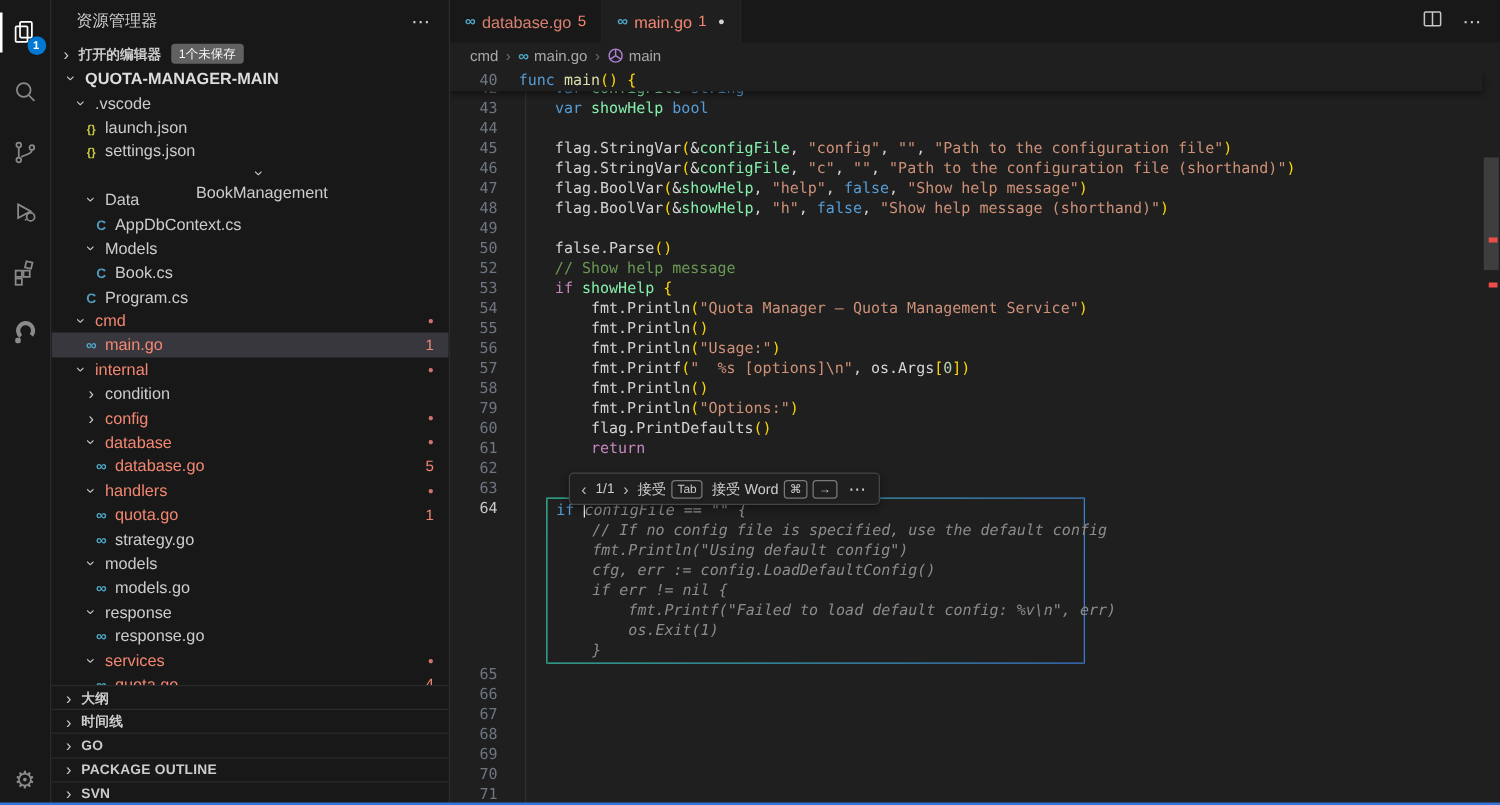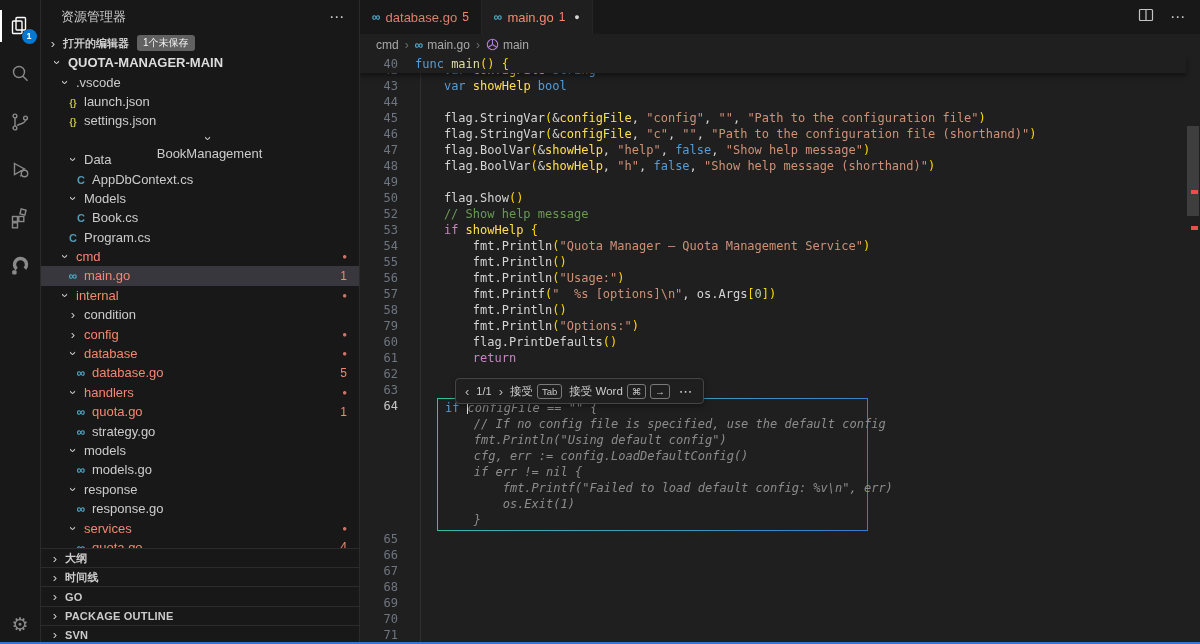--- a/index.html
+++ b/index.html
@@ -62,21 +62,21 @@
 
   
   .code-region { position:absolute; left:0; top:56px; right:0; bottom:0; overflow:hidden; }
   .indent-guide { position:absolute; left:60px; top:17px; bottom:0; width:1px; background:#2f2f2f; }
   .code-flow { position:relative; padding-top:6px; }
   .crow { display:flex; height:16px; }
   .gnum { flex:none; width:55px; text-align:right; padding-right:17px; color:#6e7681; font:12px/16px "DejaVu Sans Mono",monospace; }
   .gnum.cur { color:#c8c8c8; }
   .ctext,.bpre { margin:0; white-space:pre; font:12px/16px "DejaVu Sans Mono",monospace; color:#d4d4d4; }
   .tk-k{color:#569cd6} .tk-c{color:#c586c0} .tk-s{color:#ce9178} .tk-nu{color:#b5cea8}
-  .tk-m{color:#6a9955} .tk-v{color:#fde047} .tk-d{color:#d4d4d4} .tk-f{color:#dcdcaa} .tk-b{color:#ffd700}
+  .tk-m{color:#6a9955} .tk-v{color:#86efac} .tk-d{color:#d4d4d4} .tk-f{color:#dcdcaa} .tk-b{color:#ffd700}
   .tk-g{color:#8c8c8c; font-style:italic;}
   .cursor { display:inline-block; width:1.5px; height:13px; background:#e8e8e8; vertical-align:-2px; margin-right:-.5px; }
   .ghost-wrap { display:flex; }
   .ghost-box { margin-left:22px; width:431px; border:1px solid; border-image:linear-gradient(110deg,#35c2a0,#3b79d0) 1; padding:1px 0 2px 0; }
   .ghost-box .bpre { margin-left:-22px; }
   .sticky { position:absolute; left:0; top:0; right:14px; height:17px; background:#1f1f1f; display:flex; z-index:5; box-shadow:0 3px 5px rgba(0,0,0,.45); }
   .suggest-toolbar { position:absolute; left:95px; top:322px; height:26px; display:flex; align-items:center; gap:7px; background:#1f1f1f; border:1px solid #454545; border-radius:4px; padding:0 9px; z-index:6; color:#cccccc; font-size:11.5px; box-shadow:0 2px 6px rgba(0,0,0,.4); }
   .st-arrow { color:#b6b6b6; font-size:13px; cursor:pointer; }
   .st-pager { font-size:11px; color:#cccccc; }
   .key { border:1px solid #7a7a7a; border-radius:3px; padding:0 4px; font-size:9.5px; line-height:13px; color:#c8c8c8; }
@@ -368,21 +368,21 @@
           <div class="crow">
             <span class="gnum">48</span>
             <pre class="ctext"><span class="tk-d">    flag.BoolVar</span><span class="tk-b">(</span><span class="tk-d">&amp;</span><span class="tk-v">showHelp</span><span class="tk-d">, </span><span class="tk-s">"h"</span><span class="tk-d">, </span><span class="tk-k">false</span><span class="tk-d">, </span><span class="tk-s">"Show help message (shorthand)"</span><span class="tk-b">)</span></pre>
           </div>
           <div class="crow">
             <span class="gnum">49</span>
             <pre class="ctext"></pre>
           </div>
           <div class="crow">
             <span class="gnum">50</span>
-            <pre class="ctext"><span class="tk-d">    flag.Show</span><span class="tk-b">()</span></pre>
+            <pre class="ctext"><span class="tk-d">    false.Parse</span><span class="tk-b">()</span></pre>
           </div>
           <div class="crow">
             <span class="gnum">52</span>
             <pre class="ctext"><span class="tk-m">    // Show help message</span></pre>
           </div>
           <div class="crow">
             <span class="gnum">53</span>
             <pre class="ctext"><span class="tk-d">    </span><span class="tk-c">if</span><span class="tk-d"> </span><span class="tk-v">showHelp</span><span class="tk-d"> </span><span class="tk-b">{</span></pre>
           </div>
           <div class="crow">

